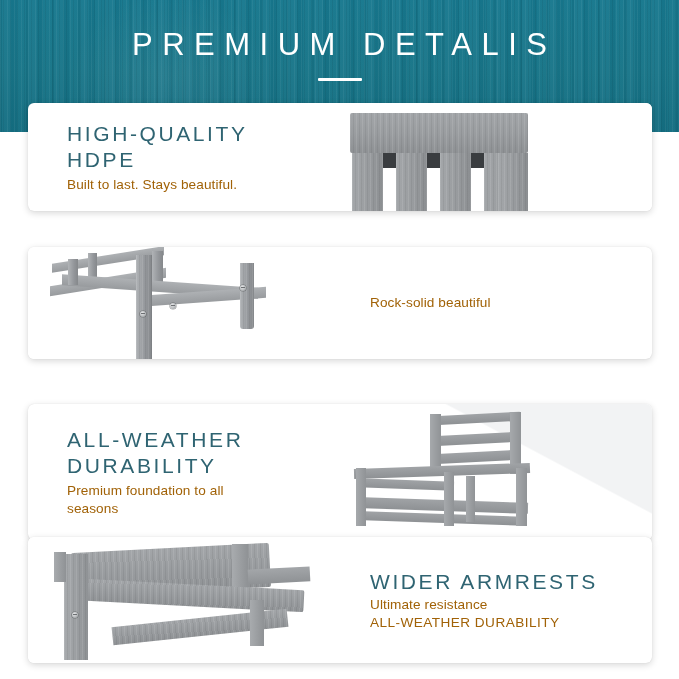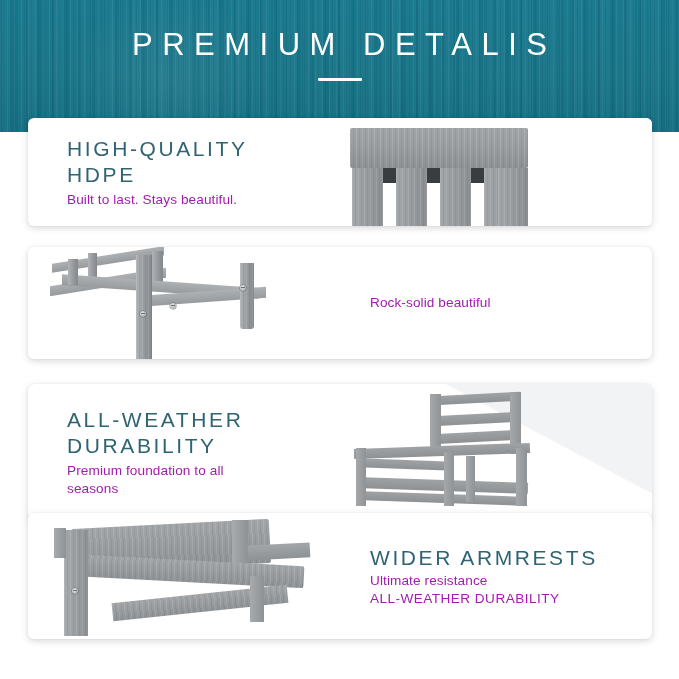--- a/index.html
+++ b/index.html
@@ -86,24 +86,24 @@
     position: absolute;
     left: 28px;
     width: 624px;
     background: #ffffff;
     border-radius: 6px;
     box-shadow: 0 2px 7px rgba(0,0,0,0.16), 0 0 1px rgba(0,0,0,0.14);
     overflow: hidden;
     display: flex;
     align-items: stretch;
   }
-  .card-1 { top: 103px; height: 108px; margin-top: 15px; }
+  .card-1 { top: 103px; height: 108px; }
   .card-2 { top: 247px; height: 112px; }
-  .card-3 { top: 384px; height: 136px; }
-  .card-4 { top: 513px; height: 126px; }
+  .card-3 { top: 404px; height: 136px; }
+  .card-4 { top: 537px; height: 126px; }
 
   .card.img-right { flex-direction: row; }
   .card.img-left  { flex-direction: row-reverse; }
 
   .copy {
     flex: 0 0 50%;
     box-sizing: border-box;
     display: flex;
     flex-direction: column;
     justify-content: center;
@@ -119,21 +119,21 @@
     font-weight: 400;
     letter-spacing: 2.6px;
     line-height: 1.24;
     margin: 0 0 3px 0;
     white-space: pre-line;
   }
   .card-2 .headline,
   .card-4 .headline { margin-bottom: 1px; }
 
   .subline {
-    color: #a21caf;
+    color: #a16207;
     font-size: 13.6px;
     font-weight: 400;
     letter-spacing: 0.1px;
     line-height: 1.28;
     margin: 0;
     white-space: pre-line;
   }
   .subline + .subline { margin-top: 0px; }
   .subline.caps { letter-spacing: 0.45px; }
 

